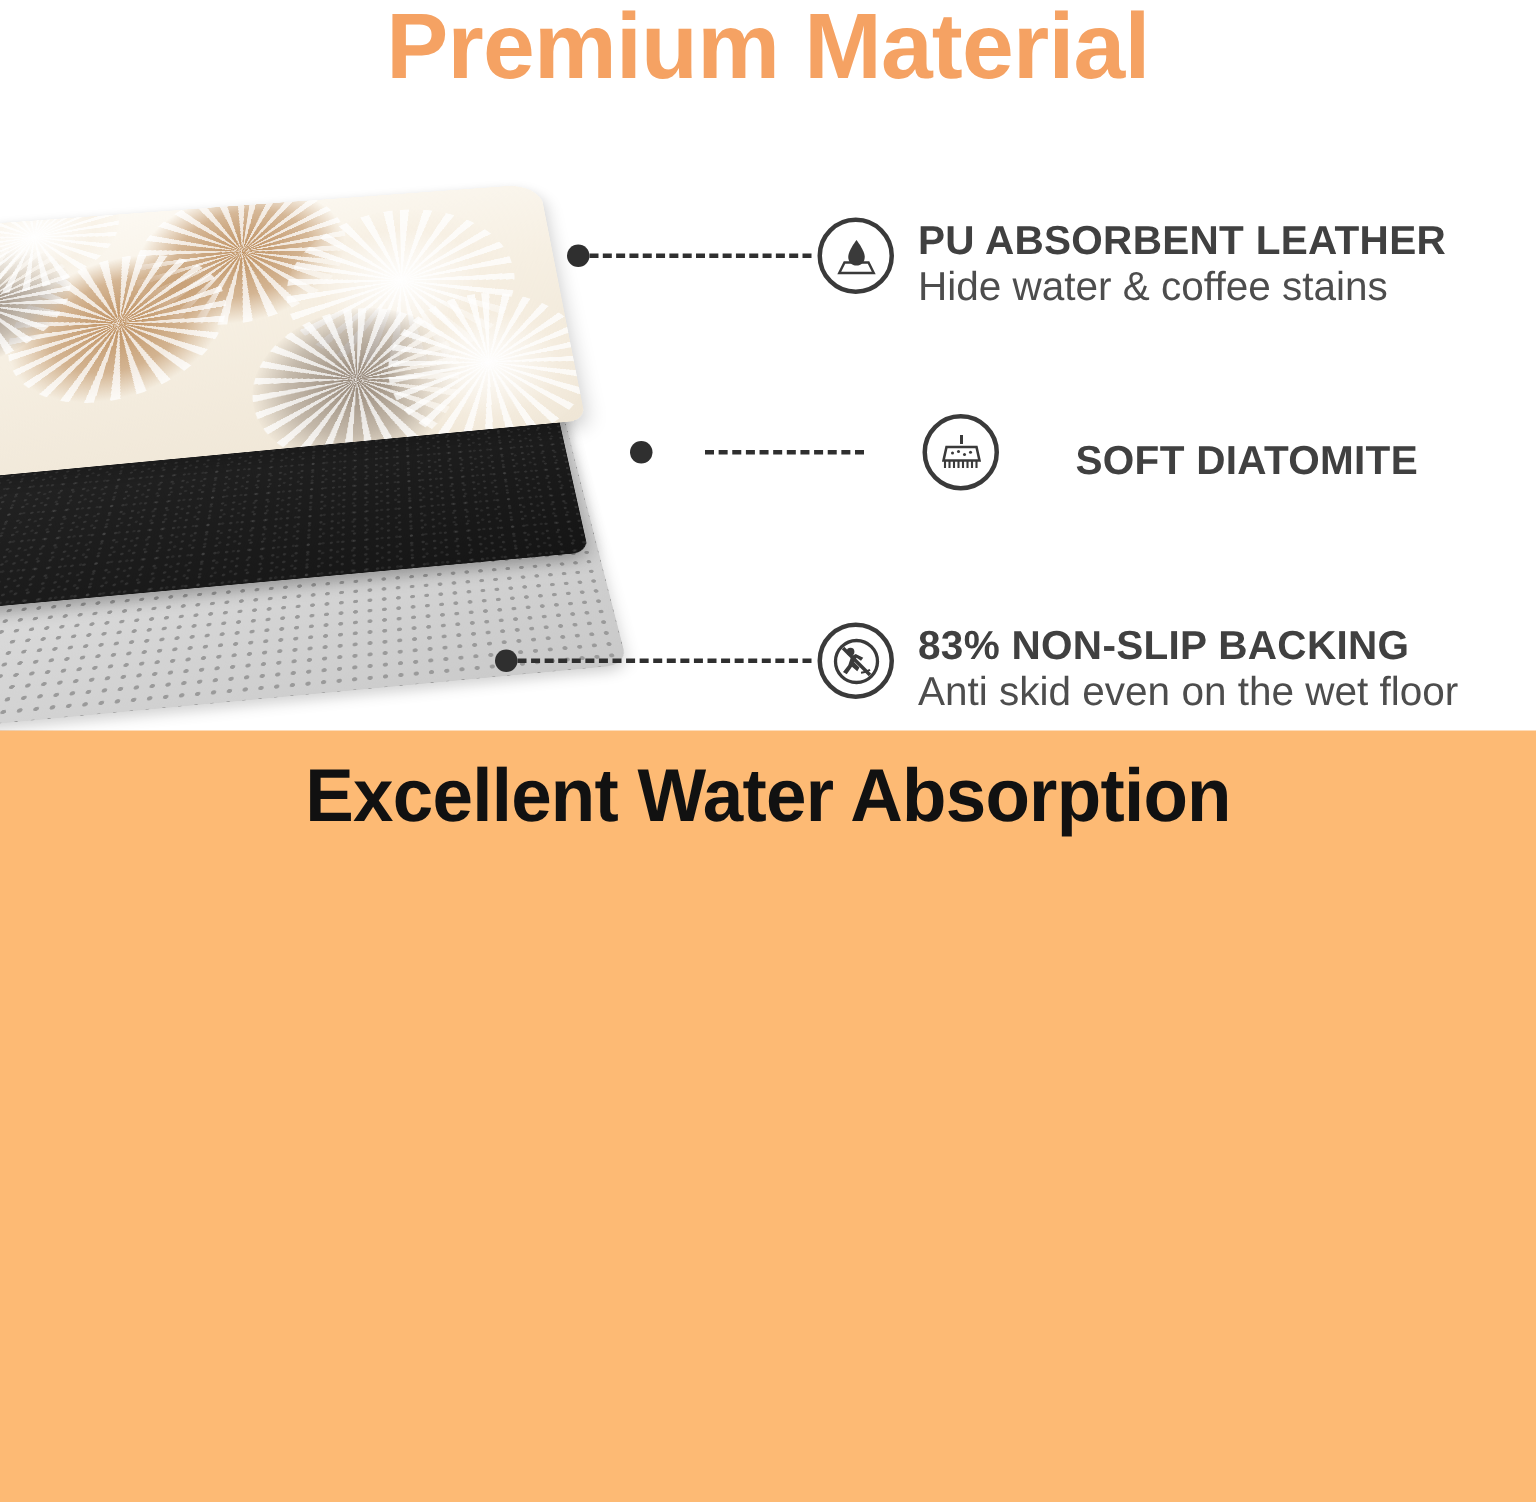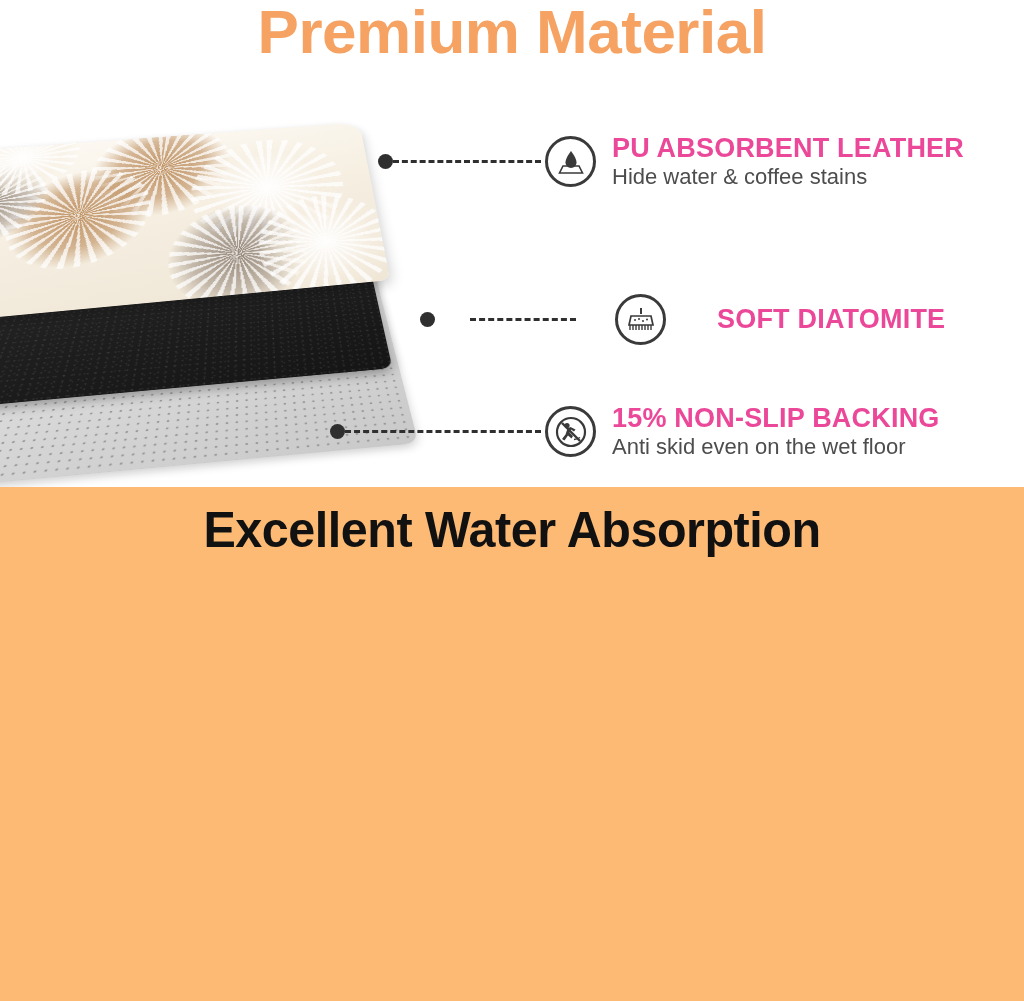--- a/index.html
+++ b/index.html
@@ -83,25 +83,25 @@
     height: 0; border-top: 3px dashed #2f2f2f; flex: none;
   }
   .ico-circle {
     width: 51px; height: 51px; border-radius: 50%;
     border: 3px solid #3a3a3a; flex: none;
     display: flex; align-items: center; justify-content: center;
     margin-left: 4px; background: #fff;
   }
   .callout-text { margin-left: 16px; }
   .callout-title {
-    font-size: 27px; font-weight: bold; color: #ec4899;
-    letter-spacing: 0.2px; white-space: nowrap; line-height: 1.05;
+    font-size: 27px; font-weight: bold; color: #404040;
+    letter-spacing: 0.2px; white-space: nowrap; line-height: 1.05; margin-top: 12px;
   }
   .callout-sub {
-    font-size: 22px; color: #4d4d4d; white-space: nowrap;
+    font-size: 27px; color: #4d4d4d; white-space: nowrap;
     margin-top: 2px; line-height: 1.15;
   }
 
   
   .bottom-section {
     position: absolute; left: 0; top: 487px; width: 1024px; height: 514px;
     background: #fdba74;
   }
   .absorption-title {
     position: absolute; left: 0; top: 14px; width: 1024px;
@@ -155,21 +155,21 @@
           <path d="M17 6 C17 6 11.5 13 11.5 17.3 C11.5 20.6 13.9 23 17 23 C20.1 23 22.5 20.6 22.5 17.3 C22.5 13 17 6 17 6 Z" fill="#3a3a3a"></path>
           <path d="M9 21 L25 21 L28.5 28 L5.5 28 Z" fill="none" stroke="#3a3a3a" stroke-width="1.6"></path>
         </svg>
       </div>
       <div class="callout-text">
         <div class="callout-title">PU ABSORBENT LEATHER</div>
         <div class="callout-sub">Hide water &amp; coffee stains</div>
       </div>
     </div>
 
-    <div class="callout" style="left:420px; top:294px;gap:35px;">
+    <div class="callout" style="left:420px; top:276px;gap:35px;">
       <div class="dot"></div>
       <div class="dash-line" style="width:106px;"></div>
       <div class="ico-circle">
         <svg width="34" height="34" viewBox="0 0 34 34">
           <path d="M16 5 L18 5 L18 11 L16 11 Z" fill="#3a3a3a"></path>
           <path d="M7 13 L27 13 L29 22 L5 22 Z" fill="none" stroke="#3a3a3a" stroke-width="1.7"></path>
           <circle cx="11" cy="17" r="1" fill="#3a3a3a"></circle>
             <circle cx="15" cy="16" r="1" fill="#3a3a3a"></circle>
           <circle cx="19" cy="18" r="1" fill="#3a3a3a"></circle>
             <circle cx="23" cy="16.5" r="1" fill="#3a3a3a"></circle>
@@ -196,21 +196,21 @@
       <div class="ico-circle">
         <svg width="36" height="36" viewBox="0 0 36 36">
           <circle cx="18" cy="18" r="14" fill="none" stroke="#3a3a3a" stroke-width="2.2"></circle>
           <circle cx="14" cy="11.5" r="2.6" fill="#3a3a3a"></circle>
           <path d="M14.5 14.5 L12.5 20.5 L9 25 L11.5 26.5 L15 21.5 L18.5 24.5 L20 22 L16.5 18.5 L18 15.5 L21 17.5 L22.5 15.5 L17.5 13 Z" fill="#3a3a3a"></path>
           <path d="M21 25.5 Q25 25 27 23.5" fill="none" stroke="#3a3a3a" stroke-width="1.3"></path>
           <line x1="9" y1="9" x2="27" y2="27" stroke="#3a3a3a" stroke-width="2.4"></line>
         </svg>
       </div>
       <div class="callout-text">
-        <div class="callout-title">15% NON-SLIP BACKING</div>
+        <div class="callout-title">83% NON-SLIP BACKING</div>
         <div class="callout-sub">Anti skid even on the wet floor</div>
       </div>
     </div>
   </div>
 
   <div class="bottom-section">
 
     <div class="absorption-title">Excellent Water Absorption</div>
 
   </div>

